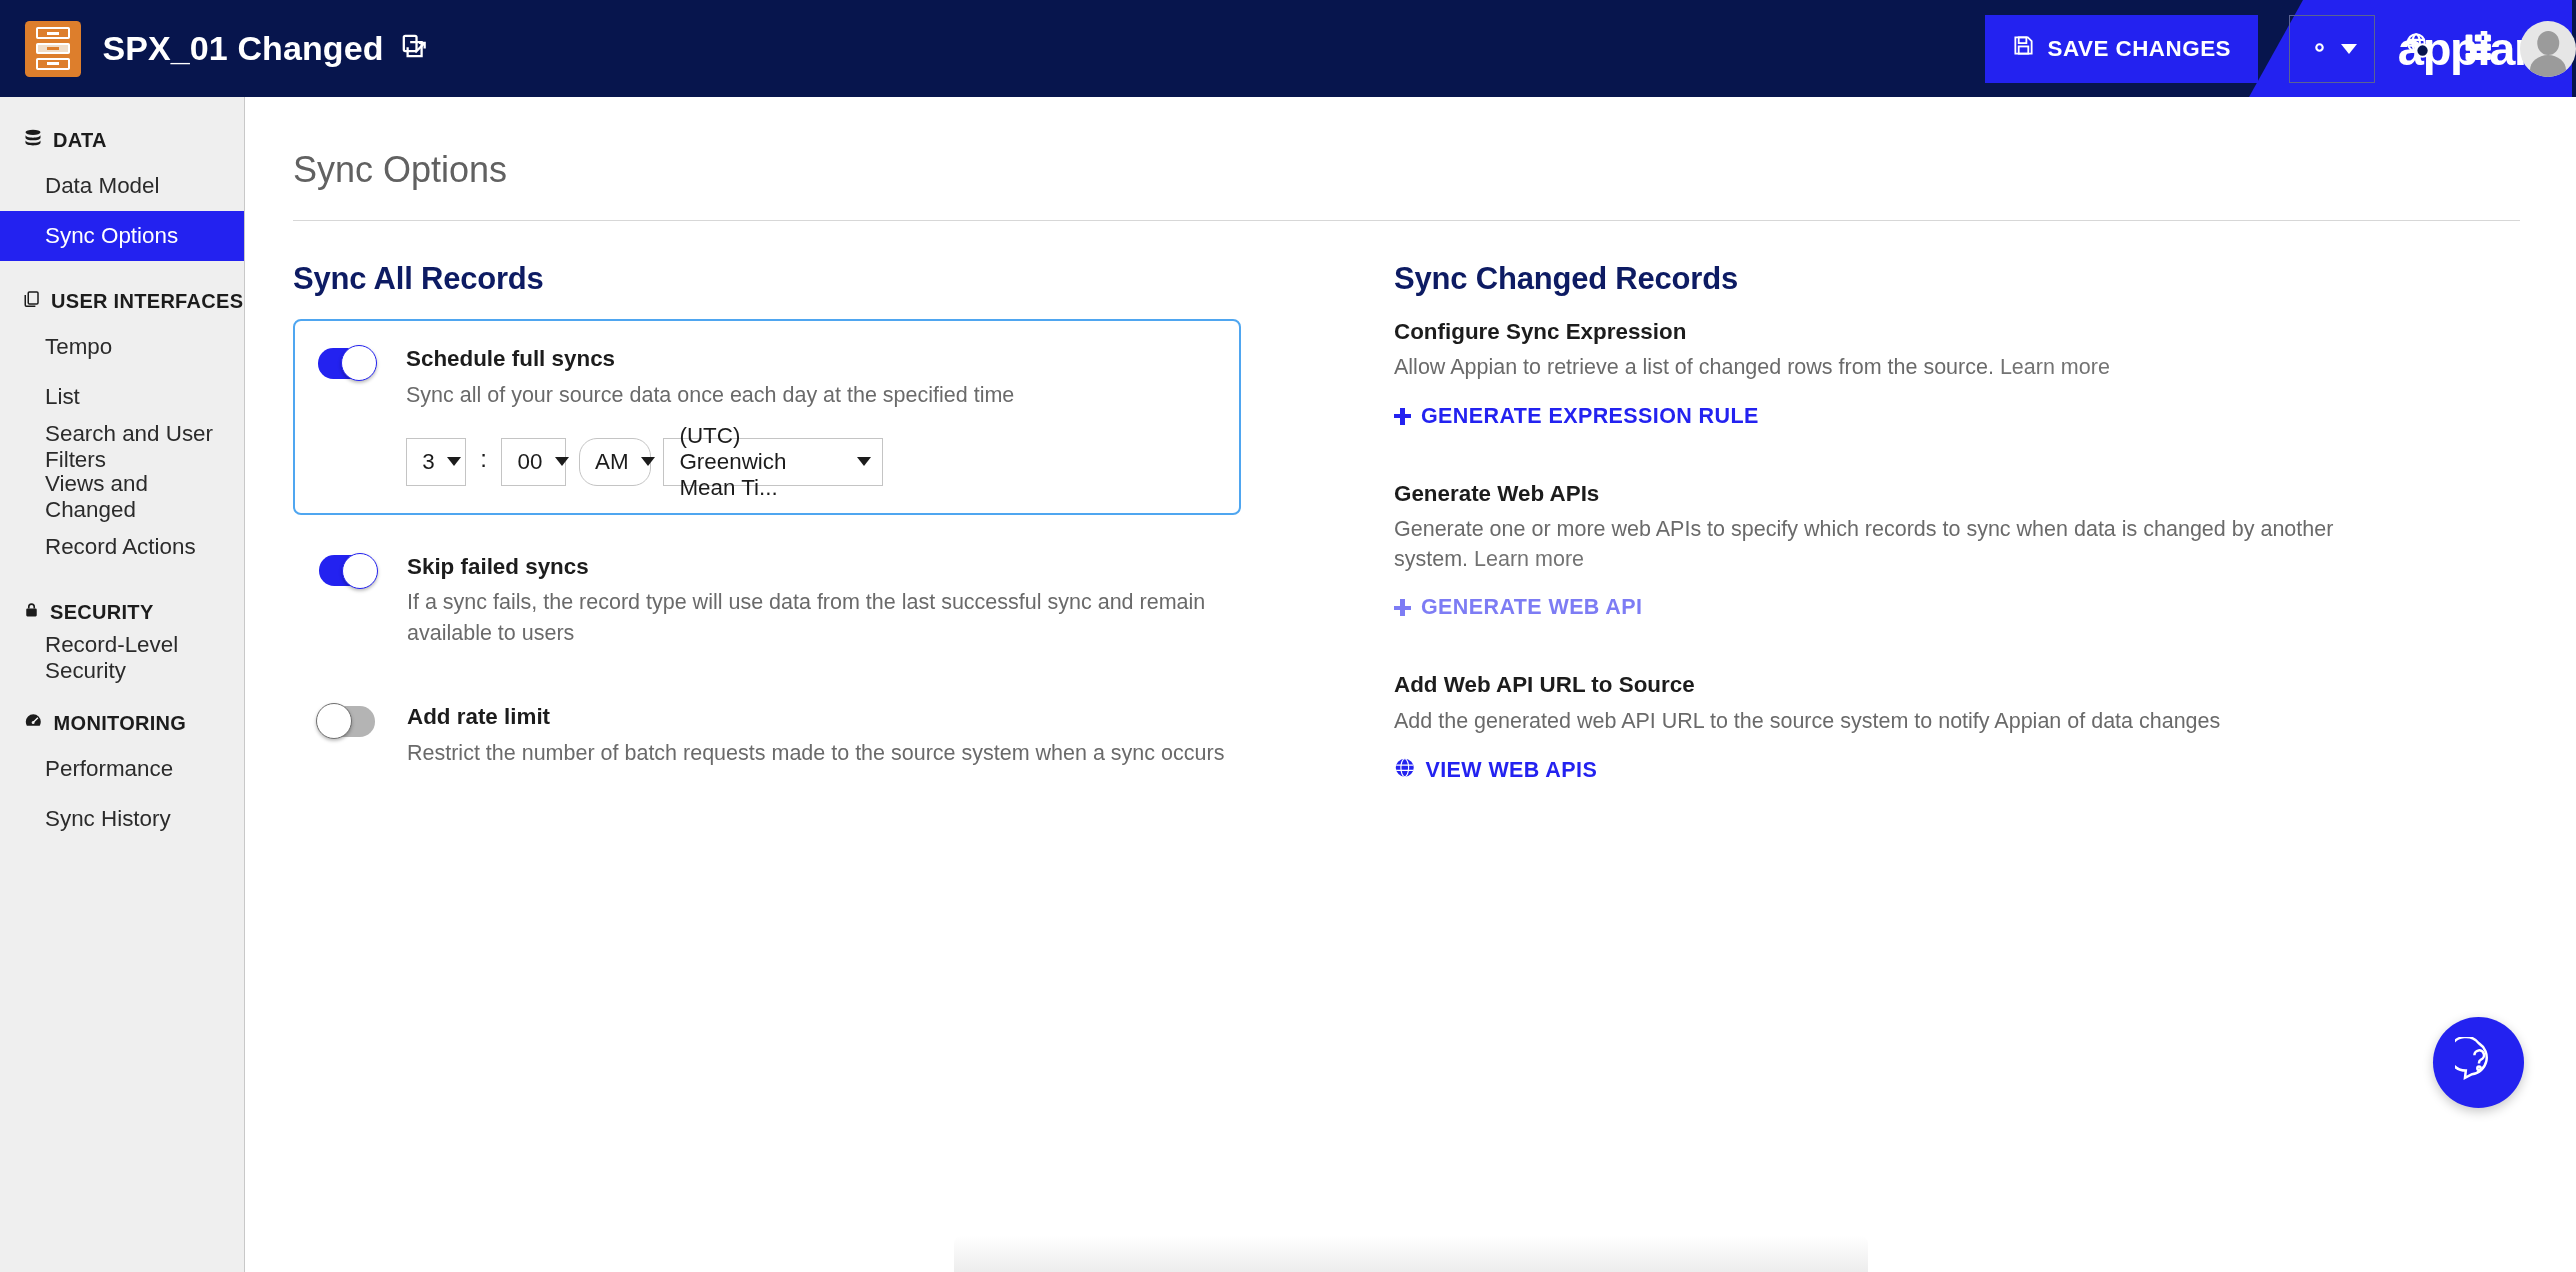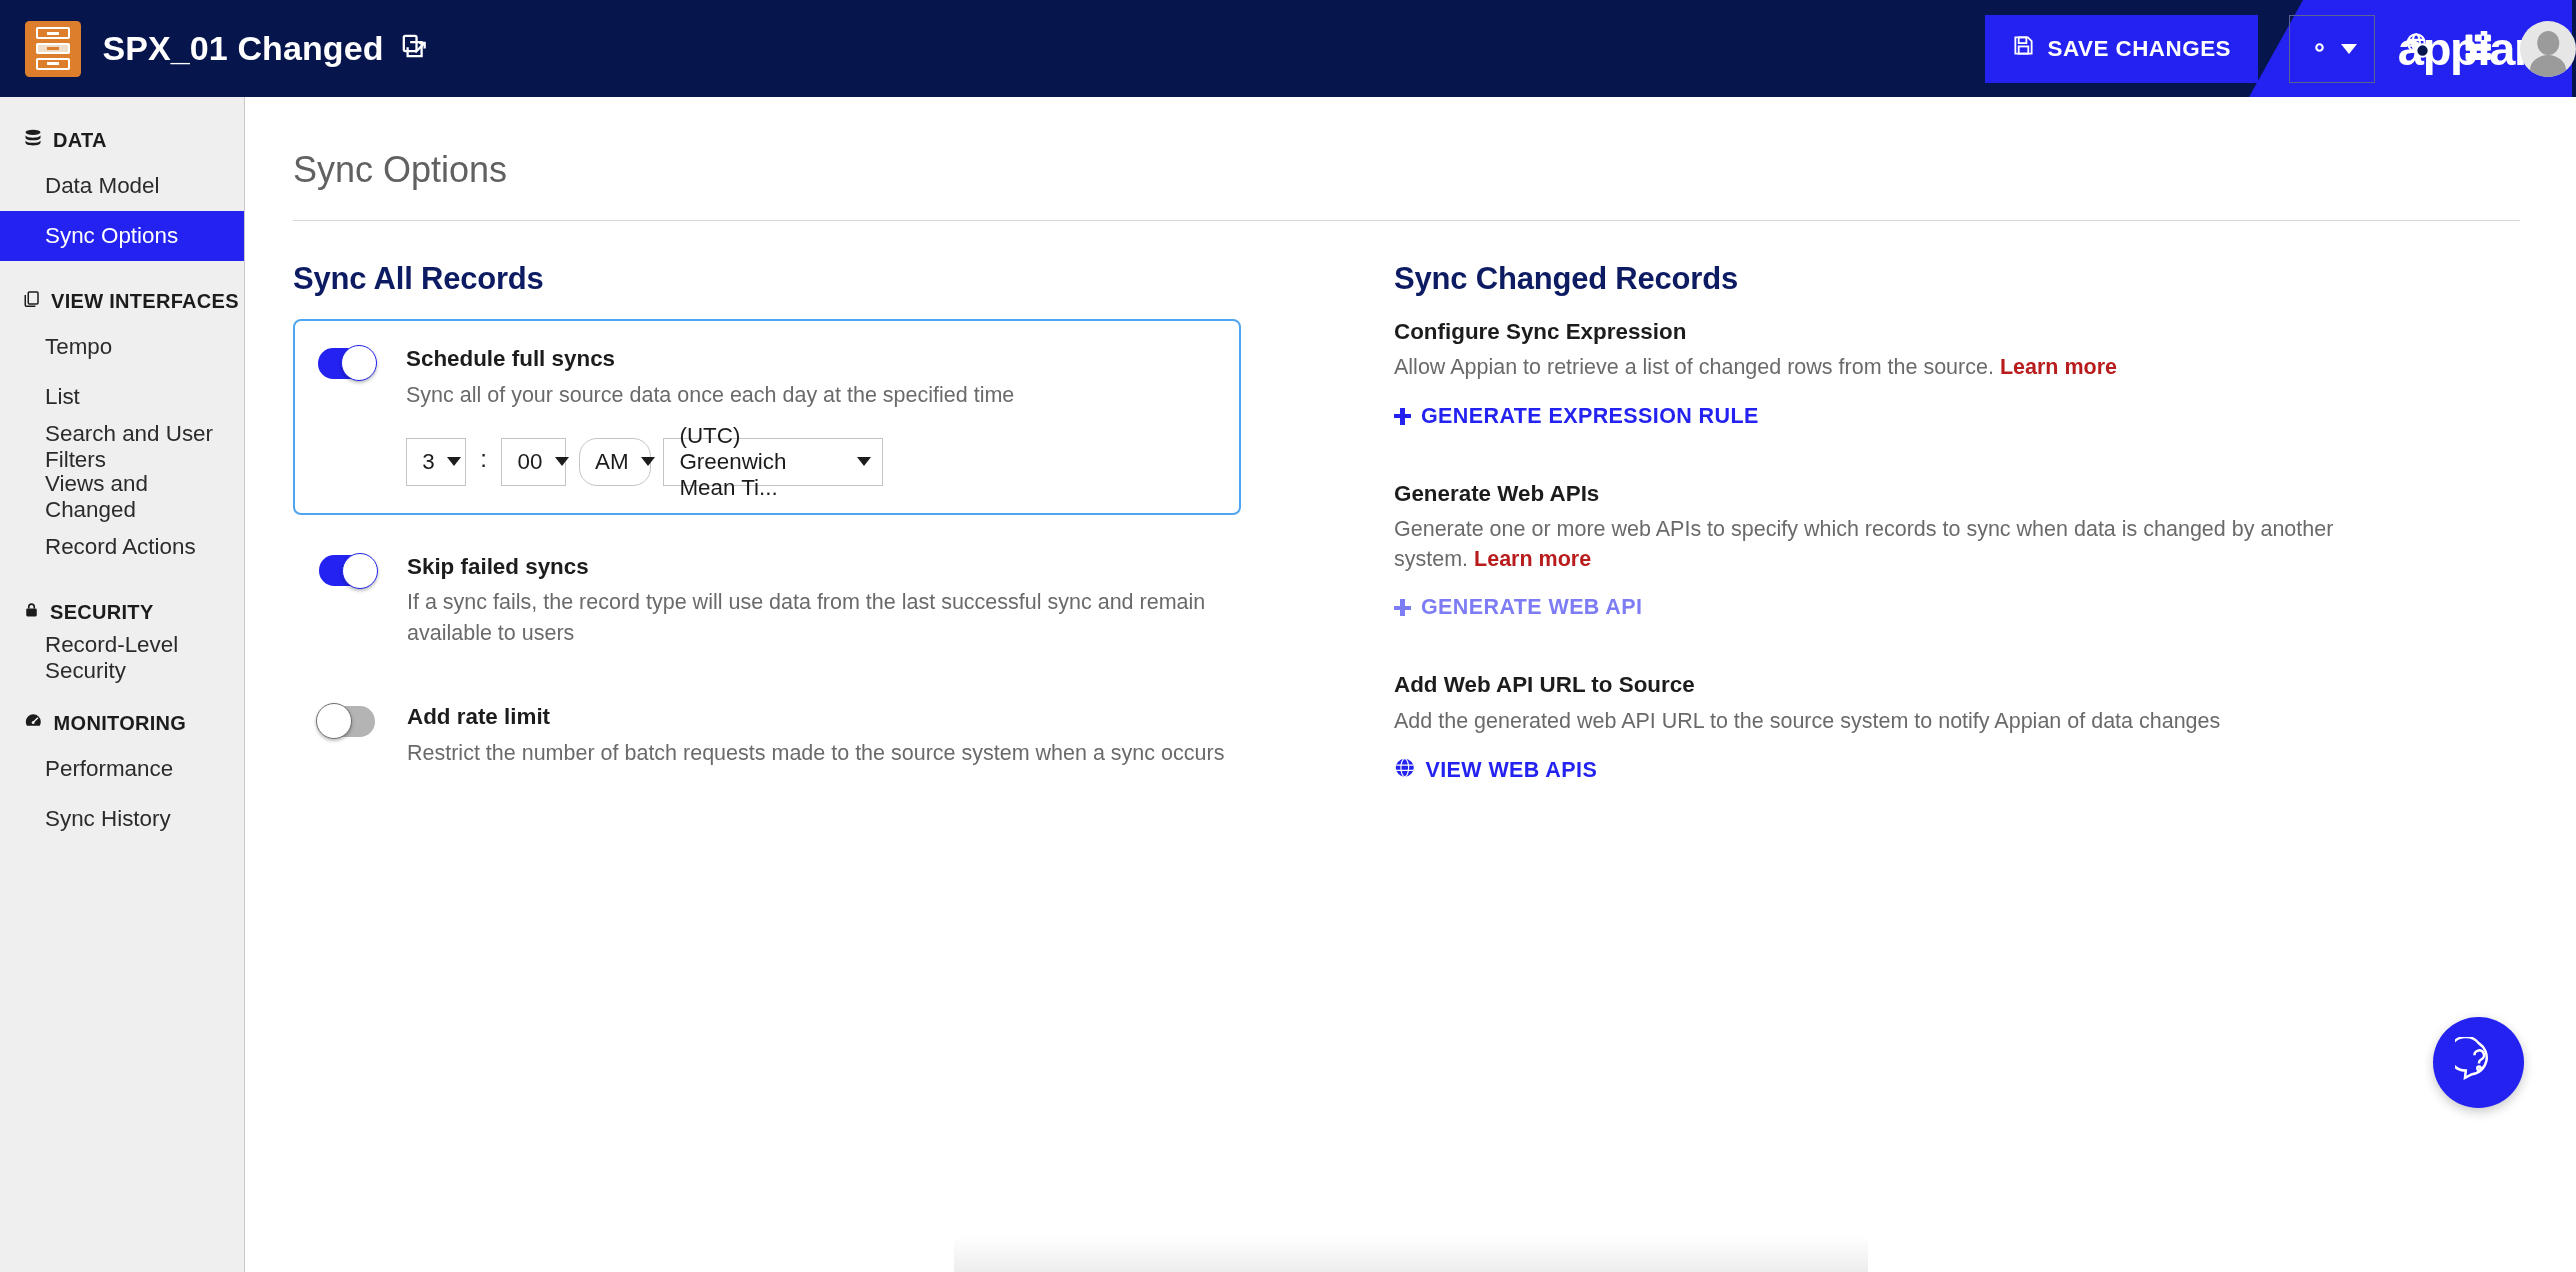--- a/index.html
+++ b/index.html
@@ -314,22 +314,22 @@
     margin-top: 22.4px;
   }
   .rblock-desc {
     margin-top: 7.2px;
     font-size: 21.5px;
     color: #6a6a6a;
     line-height: 1.42;
     max-width: 986px;
   }
   .link-inline {
-    color: #b91c1c;
-    font-weight: bold;
+    color: #737373;
+    font-weight: normal;
     cursor: pointer;
     text-decoration: none;
   }
   .action-link {
     margin-top: 20.6px;
     display: inline-flex;
     align-items: center;
     gap: 10px;
     color: #2322f0;
     font-size: 21.5px;
@@ -489,21 +489,21 @@
       <span>Sync Options</span>
     </div>
 
     <div class="nav-group-head gap">
       <span>
         <svg width="18" height="20" viewBox="0 0 24 24" fill="none" stroke="#1c1c1c" stroke-width="2">
           <rect x="7" y="2.5" width="13" height="16" rx="1.5"></rect>
           <path d="M16.5 21.5H4.5A1.5 1.5 0 0 1 3 20V6.5"></path>
         </svg>
       </span>
-      <span>VIEW INTERFACES</span>
+      <span>USER INTERFACES</span>
     </div>
     <div class="nav-item">
       <span>Tempo</span>
     </div>
     <div class="nav-item">
       <span>List</span>
     </div>
     <div class="nav-item">
       <span>Search and User Filters</span>
     </div>

